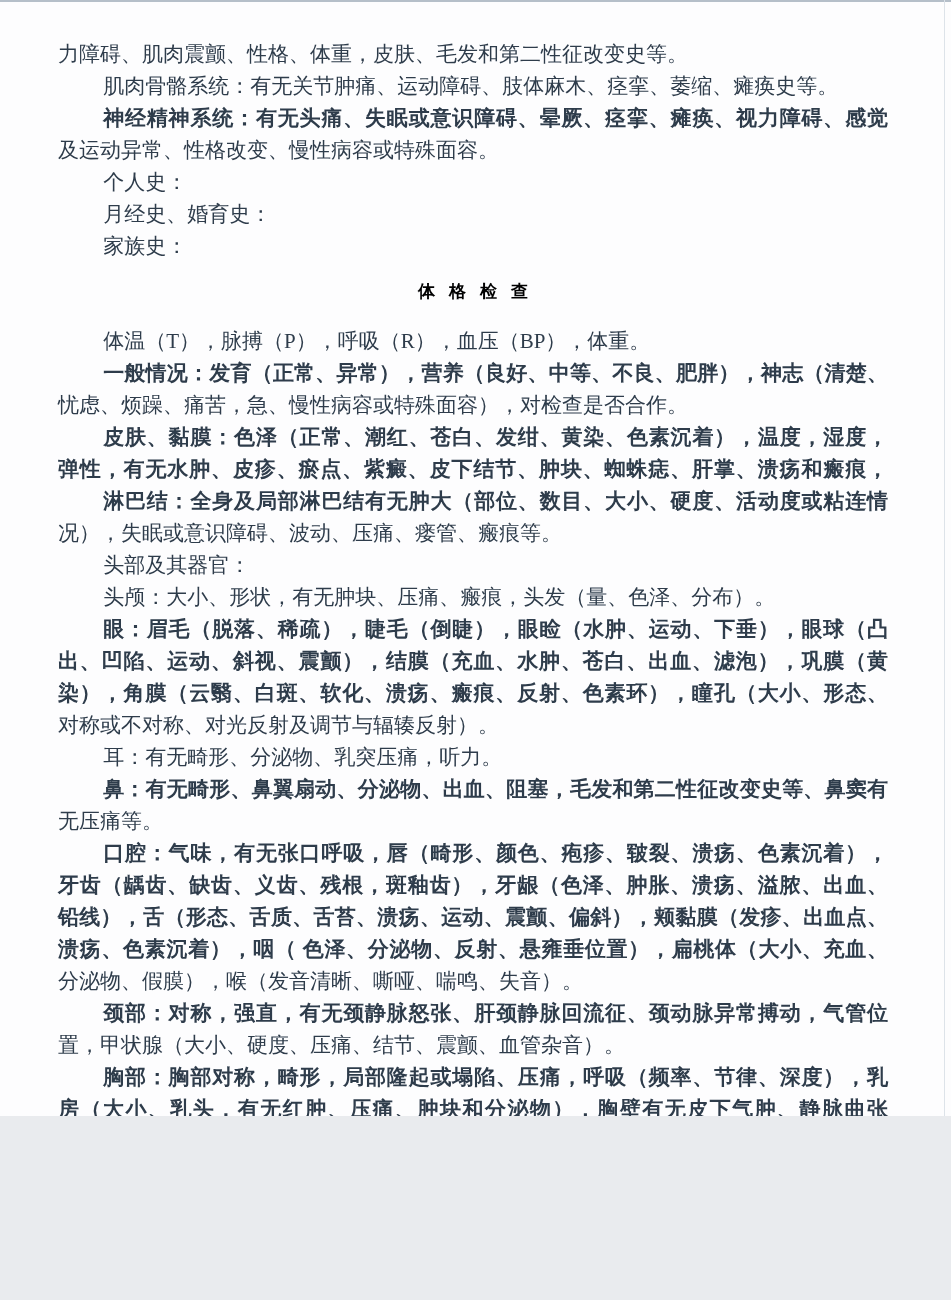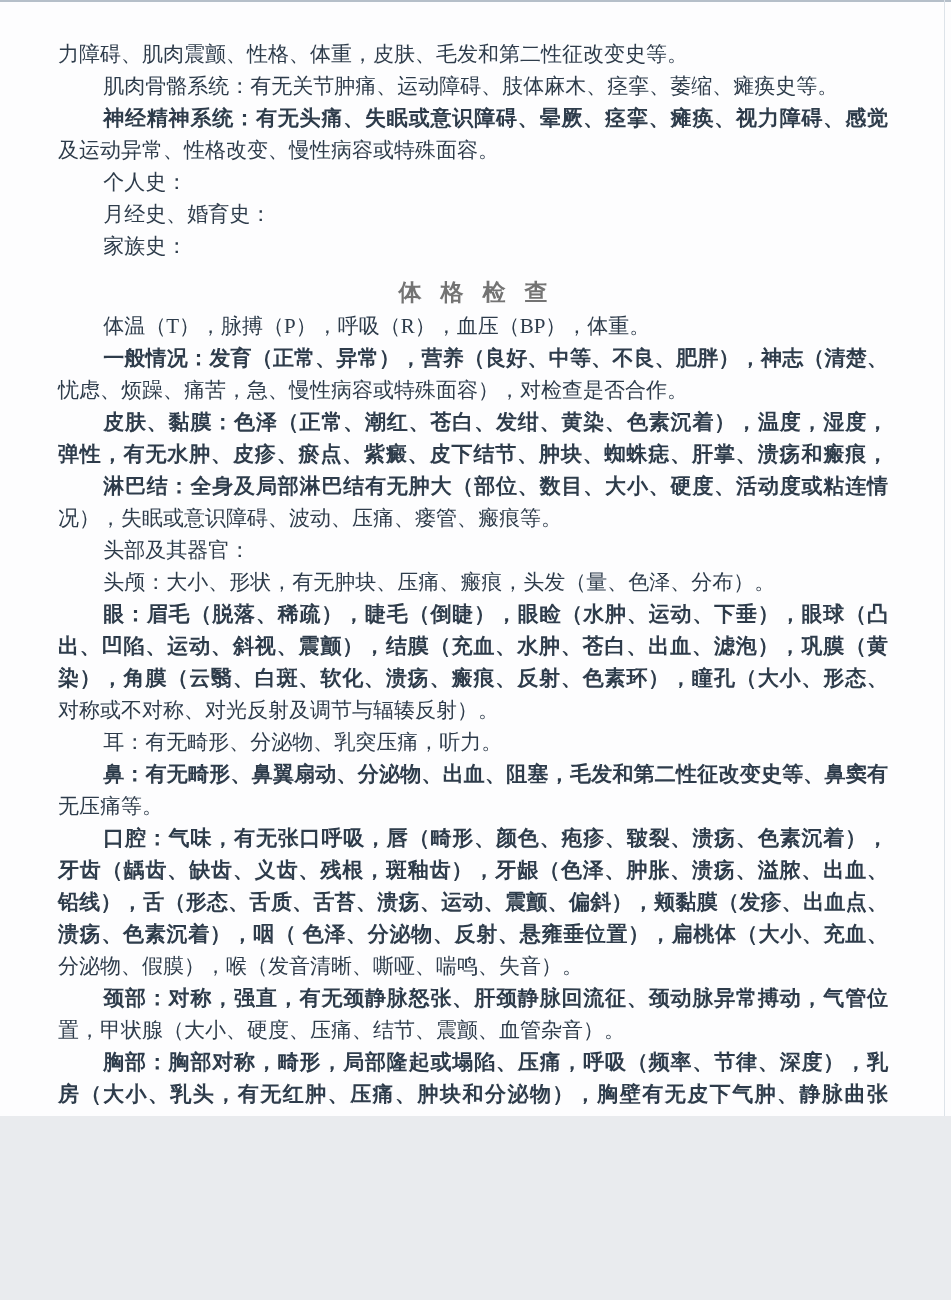--- a/index.html
+++ b/index.html
@@ -30,26 +30,26 @@
     text-align:justify;
     text-align-last:left;
     text-justify:inter-character;
     white-space:nowrap;
   }
   .ln.full { text-align-last:justify; white-space:normal;font-weight:bold; }
   .ln.ind { text-indent:2.15em; }
   .heading {
     text-align:center;
     font-weight:bold;
-    font-size:23px;
+    font-size:17px;
     line-height:34px;
-    margin:13px 0 1px 0;
+    margin:13px 0 16px 0;
     word-spacing:0.55em;
     font-family:"Liberation Sans","DejaVu Sans",sans-serif;
-    color:#737373;
+    color:#000000;
   }
   .footer {
     position:absolute; left:76px; top:1250px;
     font-size:23px;
     color:#33414f;
   }
   .footer .dash { letter-spacing:0; }
   .footer .num { margin:0 12px; }
 </style>
 </head>

